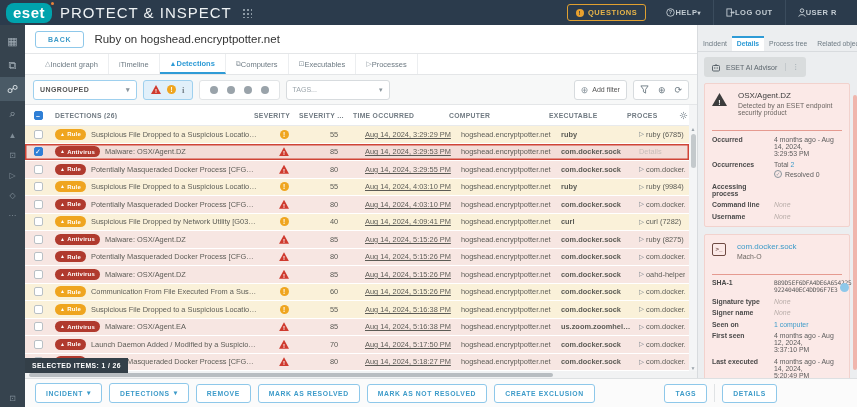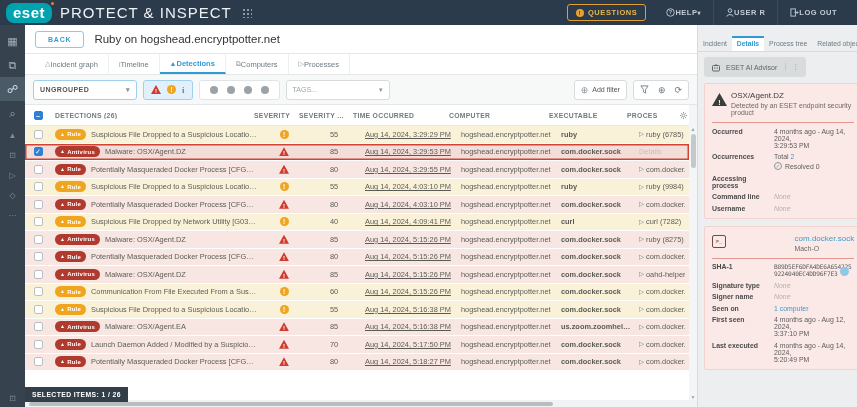--- a/index.html
+++ b/index.html
@@ -30,21 +30,21 @@
   
   .shell { flex:1; display:flex; min-height:0; }
   .sidebar { width:25px; background:#36434e; display:flex; flex-direction:column; align-items:center;
     padding-top:4px; flex:none; position:relative; }
   .side-item { width:25px; height:24px; display:flex; align-items:center; justify-content:center;
     color:#9fabb4; font-size:11px; cursor:pointer; }
   .side-item.small { font-size:8px; height:20px; color:#7f8c96; }
   .side-item.active { background:#4a5a66; color:#dde4e8; }
   .side-bottom { position:absolute; bottom:4px; color:#7f8c96; font-size:8px; }
 
-  .work { flex:1; display:flex; flex-direction:row; min-width:0; }
+  .work { flex:1; display:flex; flex-direction:column; min-width:0; }
   .content-row { flex:1; display:flex; min-height:0; }
 
   
   .center { width:672px; display:flex; flex-direction:column; background:#fff; flex:none; min-width:0; }
   .page-head { height:29px; display:flex; align-items:center; gap:10px; padding:0 10px; border-bottom:1px solid #e4e6e8; flex:none; }
   .btn-back { border:1px solid #8ec8ea; color:#3d9bc9; background:#fff; border-radius:3px;
     font-size:7px; font-weight:bold; letter-spacing:.8px; padding:4px 12px; }
   .page-title { font-size:11.5px; color:#333; }
   .tabbar { height:21px; display:flex; align-items:stretch; border-bottom:1px solid #e4e6e8; padding-left:10px; flex:none; }
   .tab { display:flex; align-items:center; gap:0; padding:0 10px; font-size:7.5px; color:#6d7a83;
@@ -128,21 +128,21 @@
     min-width:0; position:relative; }
   .panel-tabs { display:flex; margin-top:11px; border-bottom:1px solid #d8dbde; flex:none; }
   .ptab { font-size:6.8px; color:#6d7a83; padding:4px 5px; cursor:pointer; white-space:nowrap; }
   .ptab.active { background:#fff; color:#2e9bd6; border-top:2px solid #2e9bd6; padding-top:2px; font-weight:bold; }
   .ai-row { padding:5px 6px 3px; flex:none; }
   .ai-btn { background:#d9dcdd; border-radius:3px; height:20px; display:inline-flex; align-items:center;
     gap:5px; padding:0 7px; font-size:7px; color:#5c666d; }
   .ai-btn .kebab { border-left:1px solid #c4c9cc; padding-left:6px; margin-left:3px; color:#8a959d; }
   .panel-scroll { flex:1; overflow:hidden; padding:3px 7px 0 6px; }
   .card { background:#fbe9e7; border:1px solid #f2d2cd; border-radius:2px; padding:7px 7px 6px; margin-bottom:7px; }
-  .card-head { display:flex; gap:4px; align-items:flex-start; padding-bottom:6px; border-bottom:1px solid #e59a90;justify-content:space-between; }
+  .card-head { display:flex; gap:11px; align-items:flex-start; padding-bottom:14px; border-bottom:1px solid #e59a90; }
   .tri-big { width:15px; height:13px; background:#3c3c3c; color:#fff; font-size:7px; font-weight:bold;
     display:flex; align-items:flex-end; justify-content:center; clip-path:polygon(50% 0,0 100%,100% 100%); flex:none; margin-top:2px; }
   .term-ico { width:14px; height:13px; border:1.4px solid #6e4a42; border-radius:2px; color:#6e4a42;
     font-size:6px; font-weight:bold; display:flex; align-items:center; justify-content:center; flex:none; margin-top:1px; }
   .card-title { font-size:8px; color:#3c3c3c; }
   .card-title.link { color:#3d9bc9; }
   .card-sub { font-size:6.9px; color:#6d6763; margin-top:2px; }
   .frow { display:flex; padding:4.5px 0 0; font-size:6.9px; }
   .flabel { width:62px; flex:none; font-weight:bold; color:#4a4a4a; }
   .fval { flex:1; color:#5c5c5c; white-space:pre-line; }
@@ -179,33 +179,33 @@
       </button>
       <div class="top-item" style="margin-left:8px">
         <svg width="9" height="9" viewBox="0 0 10 10">
             <circle cx="5" cy="5" r="4.2" fill="none" stroke="#c3ccd3" stroke-width="1"></circle>
             <text x="5" y="7" font-size="6" text-anchor="middle" fill="#c3ccd3">?</text>
           </svg>
         <span>HELP</span>
         <span style="font-size:6px">▾</span>
       </div>
       <div class="top-item">
+        <svg width="9" height="9" viewBox="0 0 10 10">
+            <rect x="1" y="1" width="5" height="8" fill="none" stroke="#c3ccd3"></rect>
+            <path d="M5 5 h4 M7.5 3.5 L9 5 L7.5 6.5" fill="none" stroke="#c3ccd3"></path>
+          </svg>
+        <span>LOG OUT</span>
+      </div>
+      <div class="top-item">
         <svg width="8" height="9" viewBox="0 0 8 9">
             <circle cx="4" cy="2.6" r="1.8" fill="none" stroke="#c3ccd3"></circle>
             <path d="M0.8 8.6 C0.8 6 7.2 6 7.2 8.6" fill="none" stroke="#c3ccd3"></path>
           </svg>
         <span>USER R</span>
       </div>
-      <div class="top-item">
-        <svg width="9" height="9" viewBox="0 0 10 10">
-            <rect x="1" y="1" width="5" height="8" fill="none" stroke="#c3ccd3"></rect>
-            <path d="M5 5 h4 M7.5 3.5 L9 5 L7.5 6.5" fill="none" stroke="#c3ccd3"></path>
-          </svg>
-        <span>LOG OUT</span>
-      </div>
     </div>
   </div>
 
   <div class="shell">
 
     <div class="sidebar" id="sidebar">
       <div class="side-item">
           <span>▦</span>
         </div>
         <div class="side-item">
@@ -253,20 +253,24 @@
                 <span class="tab-ico">i</span>
                 <span>Timeline</span>
               </div>
               <div class="tab active">
                 <span class="tab-ico">▲</span>
                 <span>Detections</span>
               </div>
               <div class="tab">
                 <span class="tab-ico">⧉</span>
                 <span>Computers</span>
+              </div>
+              <div class="tab">
+                <span class="tab-ico">⊡</span>
+                <span>Executables</span>
               </div>
               <div class="tab">
                 <span class="tab-ico">▷</span>
                 <span>Processes</span>
               </div>
             </div>
 
           <div class="filterbar">
             <div class="ctrl blue ctrl-group">
               <span>UNGROUPED</span>

